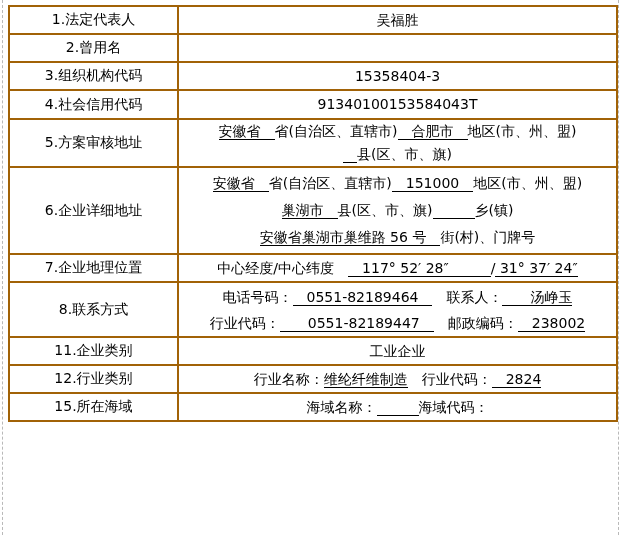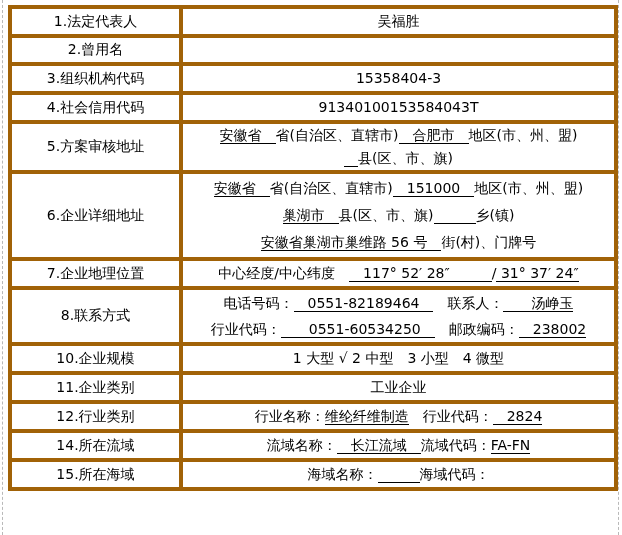--- a/index.html
+++ b/index.html
@@ -33,21 +33,21 @@
 
   table.form-table {
     position: absolute;
     left: 8px;
     top: 5px;
     width: 610px;
     border-collapse: collapse;
     table-layout: fixed;
   }
   table.form-table td {
-    border: 4px solid #a16207;
+    border: 2px solid #a16207;
     padding: 0;
     text-align: center;
     vertical-align: middle;
     overflow: hidden;
   }
   td.label-cell { width: 167px; }
   td.value-cell { border-right: none; }
 
   
   table.form-table tr { height: 28px; }
@@ -115,48 +115,36 @@
         <tr>
           <td class="label-cell">7.企业地理位置</td>
           <td class="value-cell">
             <div class="line"><span class="seg">中心经度/中心纬度　</span><span class="seg ul">　117° 52′ 28″　　　</span><span class="seg">/</span><span class="seg ul"> 31° 37′ 24″</span></div>
           </td>
         </tr>
         <tr>
           <td class="label-cell">8.联系方式</td>
           <td class="value-cell">
             <div class="line"><span class="seg">电话号码：</span><span class="seg ul">　0551-82189464　</span><span class="seg">　联系人：</span><span class="seg ul">　　汤峥玉</span></div>
-            <div class="line"><span class="seg">行业代码：</span><span class="seg ul">　　0551-60534250　</span><span class="seg">　邮政编码：</span><span class="seg ul">　238002</span></div>
-          </td>
-        </tr>
-        <tr>
-          <td class="label-cell">10.企业规模</td>
-          <td class="value-cell">
-            <div class="line"><span class="seg">1 大型 √ 2 中型　3 小型　4 微型</span></div>
+            <div class="line"><span class="seg">行业代码：</span><span class="seg ul">　　0551-82189447　</span><span class="seg">　邮政编码：</span><span class="seg ul">　238002</span></div>
           </td>
         </tr>
         <tr>
           <td class="label-cell">11.企业类别</td>
           <td class="value-cell">
             <div class="line"><span class="seg">工业企业</span></div>
           </td>
         </tr>
         <tr>
           <td class="label-cell">12.行业类别</td>
           <td class="value-cell">
             <div class="line"><span class="seg">行业名称：</span><span class="seg ul">维纶纤维制造</span><span class="seg">　行业代码：</span><span class="seg ul">　2824</span></div>
           </td>
         </tr>
         <tr>
-          <td class="label-cell">14.所在流域</td>
-          <td class="value-cell">
-            <div class="line"><span class="seg">流域名称：</span><span class="seg ul">　长江流域　</span><span class="seg">流域代码：</span><span class="seg ul">FA-FN</span></div>
-          </td>
-        </tr>
-        <tr>
           <td class="label-cell">15.所在海域</td>
           <td class="value-cell">
             <div class="line"><span class="seg">海域名称：</span><span class="seg ul">　　　</span><span class="seg">海域代码：</span></div>
           </td>
         </tr>
       </tbody>
   </table>
 </div>
 
 </body></html>

